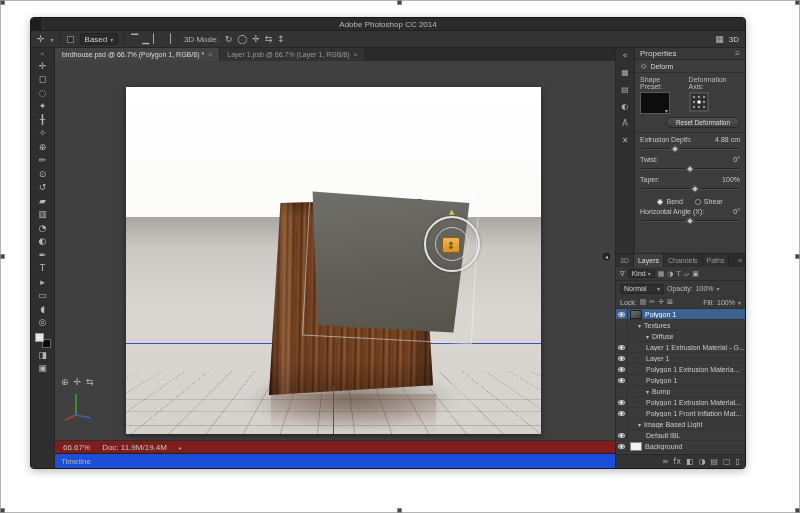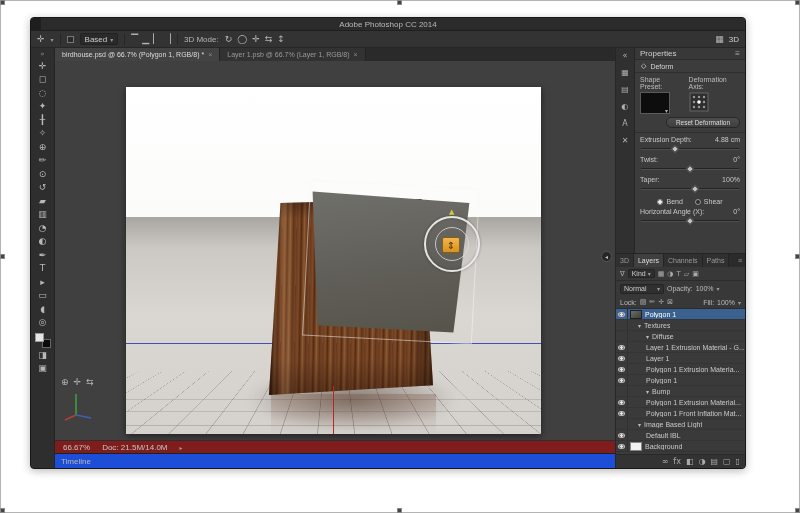--- a/index.html
+++ b/index.html
@@ -286,21 +286,21 @@
             <line x1="15" y1="26" x2="15" y2="5" stroke="#3fa03f" stroke-width="1.5"></line>
             <line x1="15" y1="26" x2="4" y2="31" stroke="#b04038" stroke-width="1.5"></line>
             <line x1="15" y1="26" x2="30" y2="29" stroke="#4060b0" stroke-width="1.5"></line>
           </svg>
         </div>
         <div class="collapse-btn icon-font">◂</div>
       </div>
 
       <div class="statusbar">
         <span>66.67%</span>
-        <span>Doc: 21.5M/14.0M</span>
+        <span>Doc: 11.9M/19.4M</span>
         <span class="icon-font" style="font-size:6px;color:#999">▸</span>
       </div>
       <div class="timelinebar">
         <span>Timeline</span>
       </div>
     </div>
 
     <div class="rightside">
 
       <div class="props-region">

